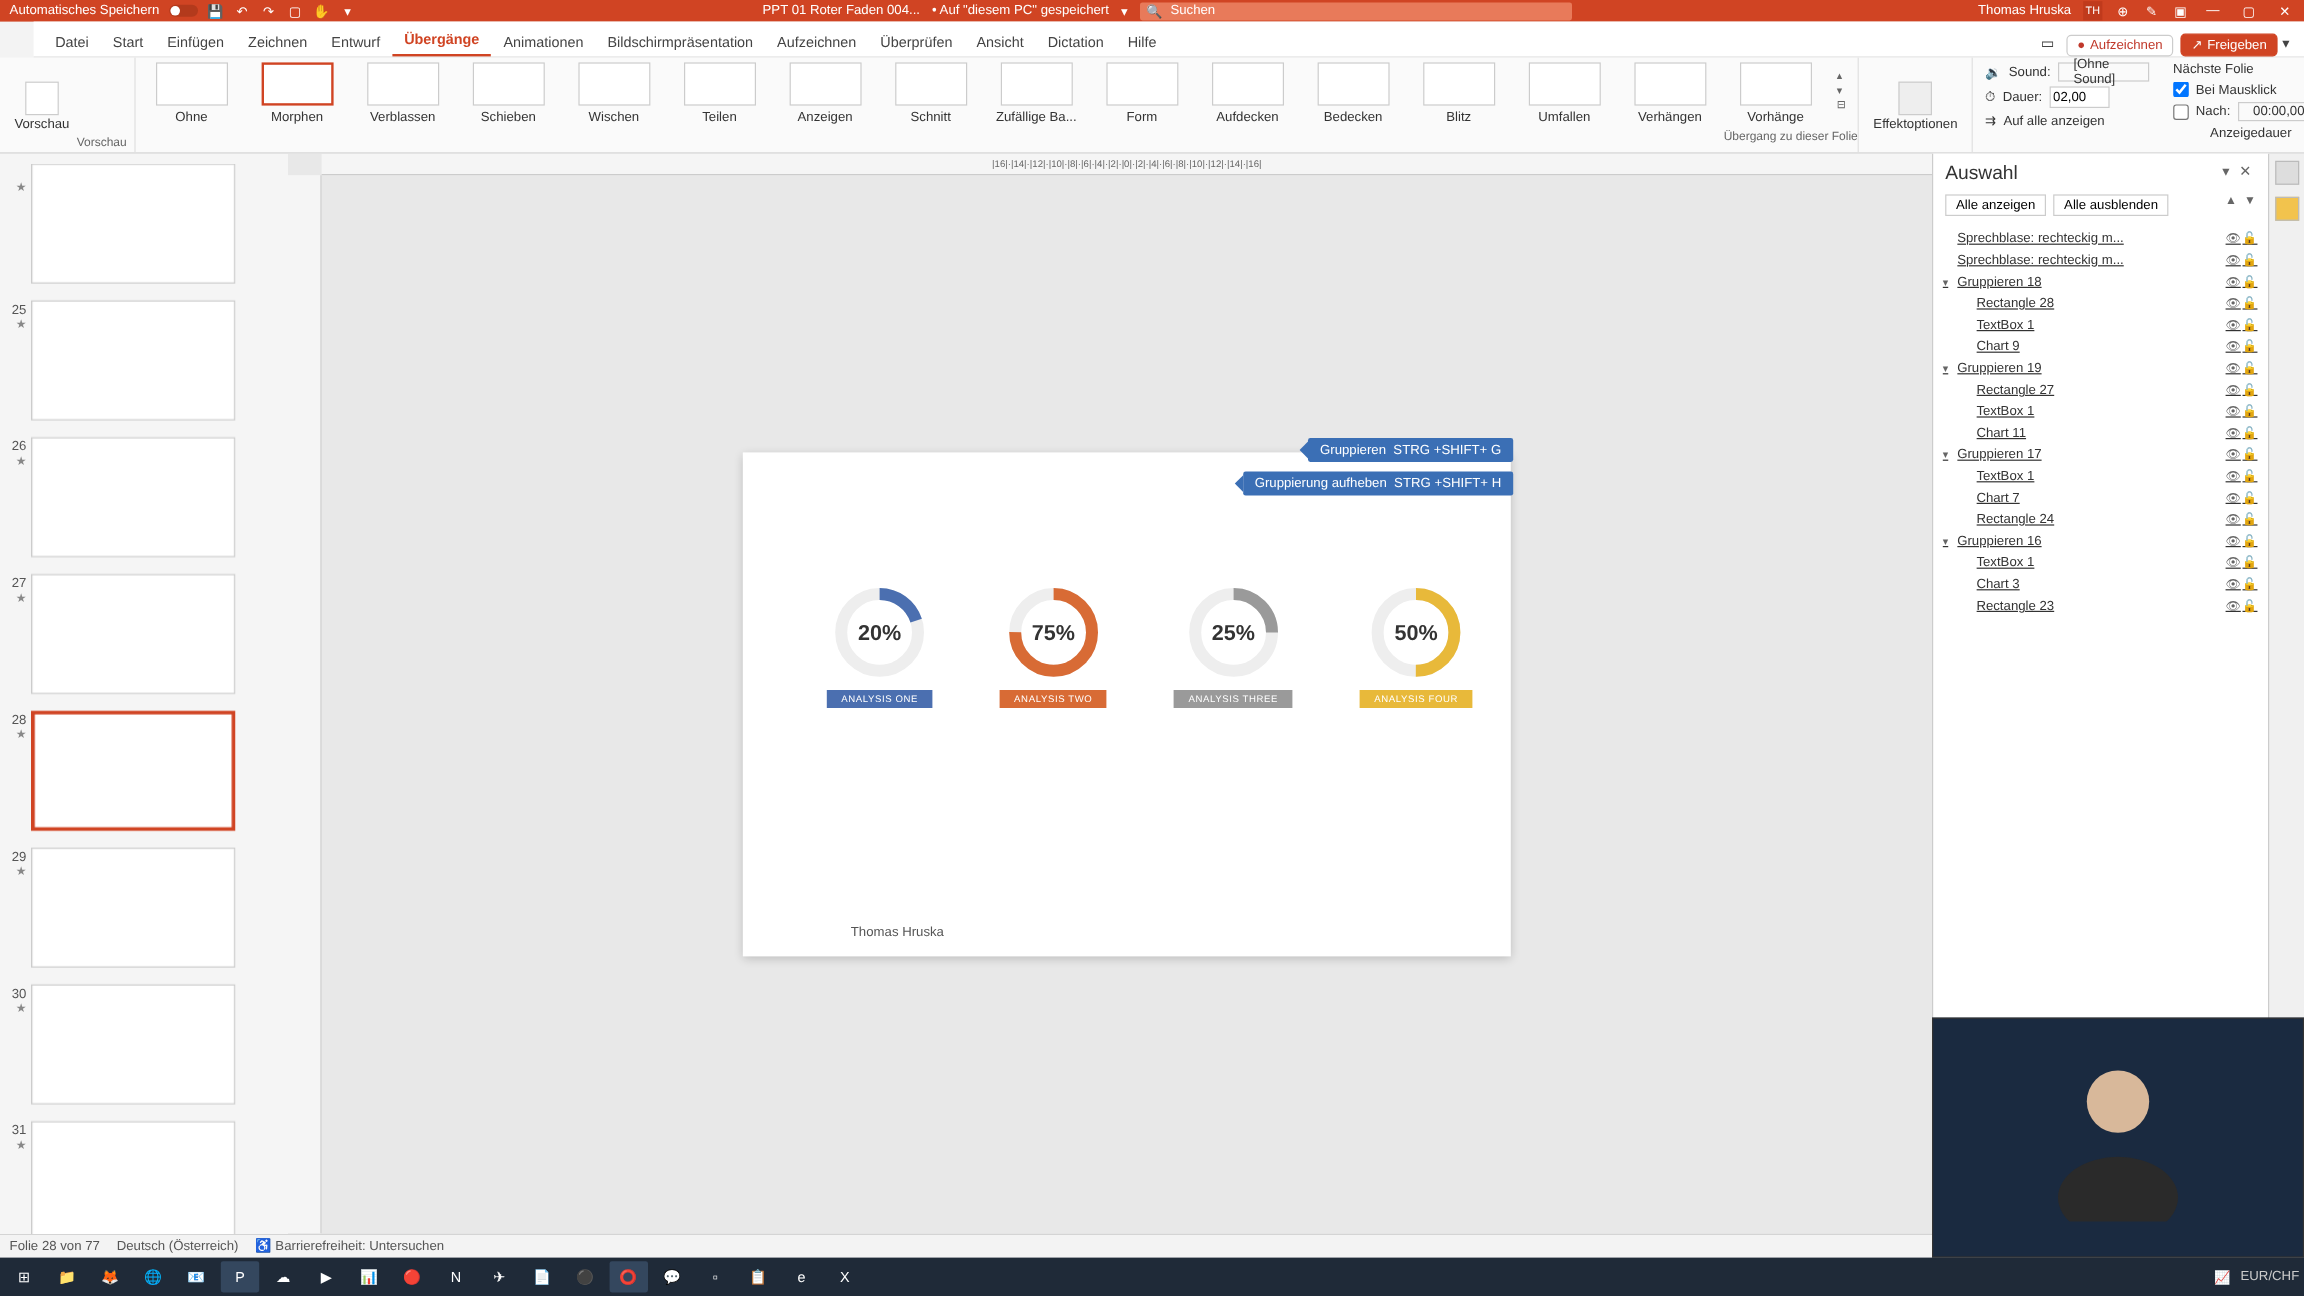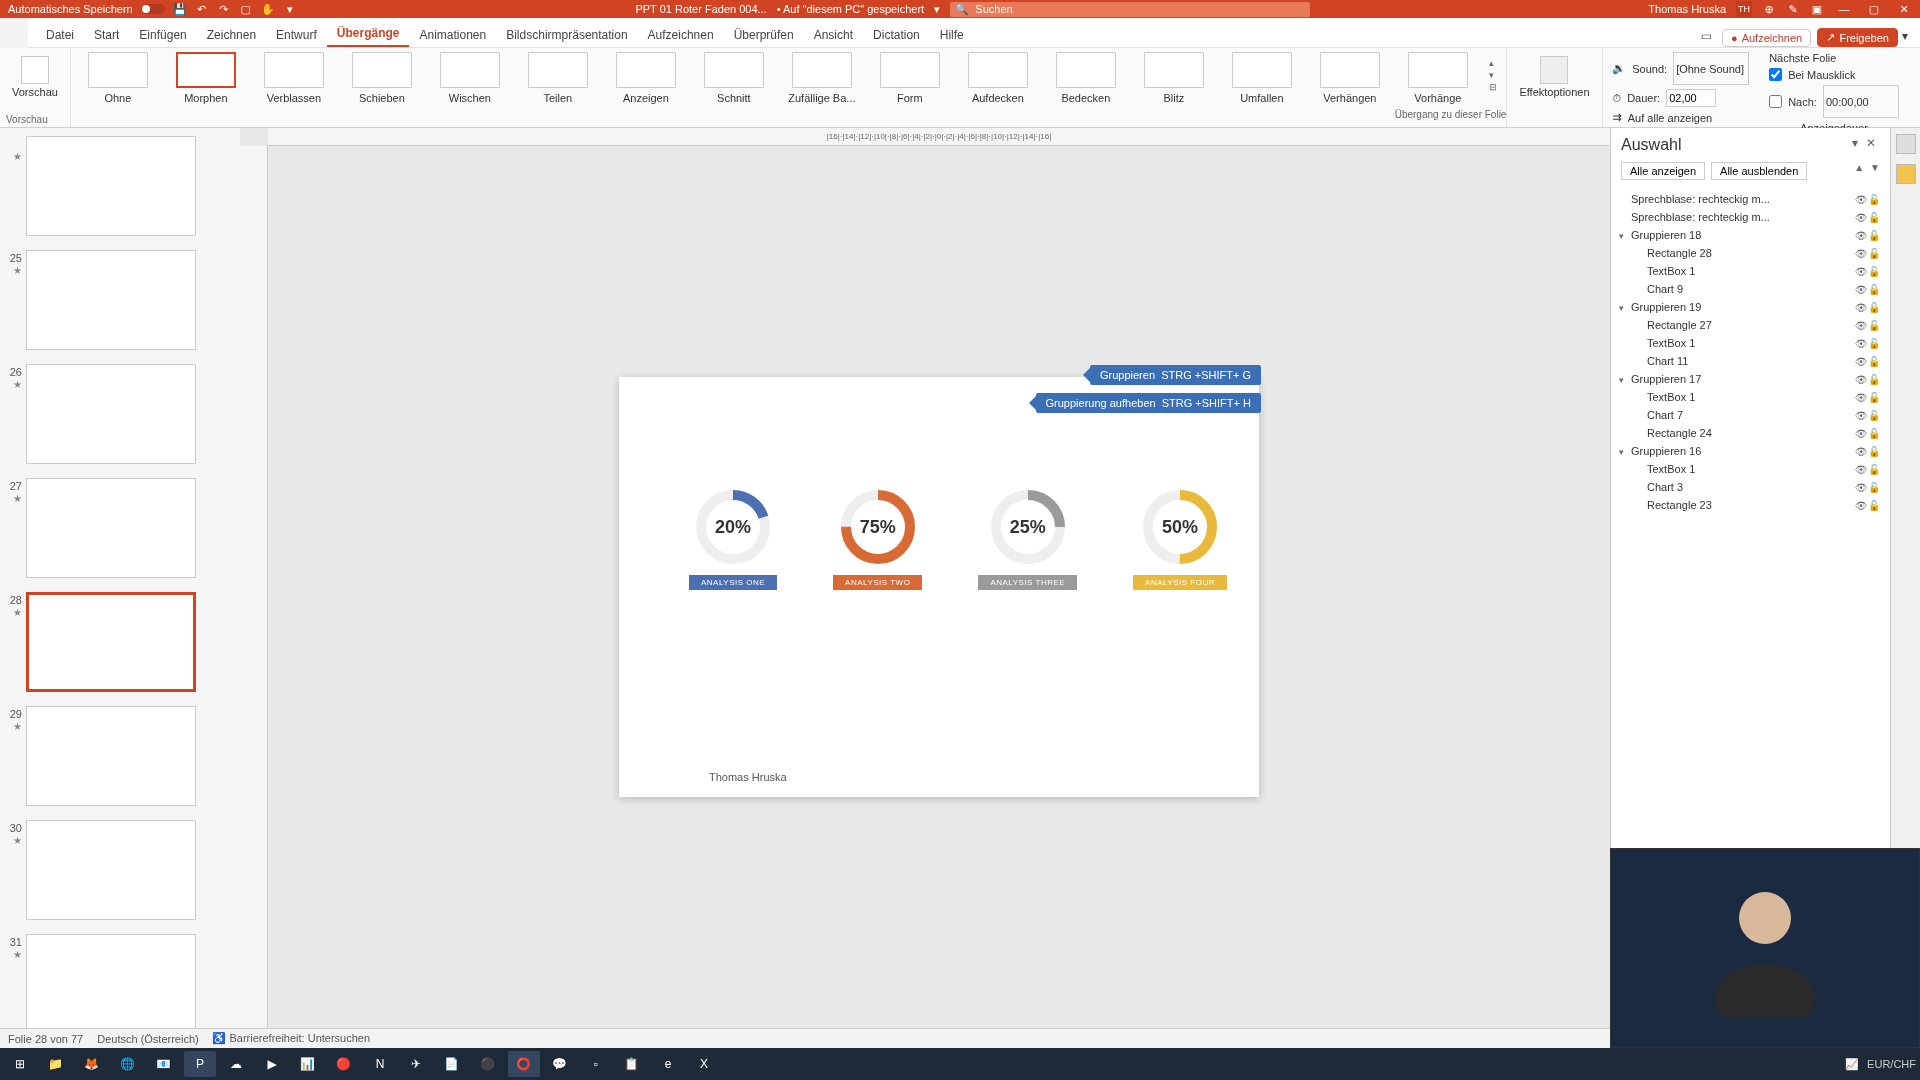--- a/index.html
+++ b/index.html
@@ -15,34 +15,34 @@
 .titlebar .avatar{width:16px;height:16px;background:#c03a1c;display:flex;align-items:center;justify-content:center;font-size:9px;}
 .winbtn{width:20px;height:16px;display:flex;align-items:center;justify-content:center;}
 .ribbon-tabs{height:30px;background:#fff;border-bottom:1px solid #e0e0e0;display:flex;align-items:flex-end;padding:0 8px;font-size:12px;color:#444;margin-left:28px;}
 .ribbon-tabs .tab{padding:6px 10px 5px 10px;cursor:pointer;}
 .ribbon-tabs .tab.active{color:#d04423;border-bottom:2px solid #d04423;font-weight:600;}
 .ribbon-tabs .spacer{flex:1;}
 .ribbon-tabs .pill{border:1px solid #ccc;border-radius:4px;padding:2px 8px;font-size:11px;display:flex;align-items:center;gap:4px;margin-left:6px;}
 .ribbon-tabs .pill.rec{color:#c0392b;}
 .ribbon-tabs .pill.share{background:#d04423;color:#fff;border-color:#d04423;}
 .ribbon{height:80px;background:#fafafa;border-bottom:1px solid #d0d0d0;display:flex;align-items:stretch;}
-.ribbon .group{border-right:1px solid #e0e0e0;display:flex;flex-direction:column;padding:4px 6px 2px 6px;}
+.ribbon .group{border-right:1px solid #e0e0e0;display:flex;flex-direction:row;align-items:center;padding:4px 6px 2px 6px;}
 .ribbon .group .lbl{font-size:10px;color:#666;margin-top:auto;}
 .ribbon .bigbtn{display:flex;flex-direction:column;align-items:center;justify-content:center;padding:4px 6px;font-size:11px;color:#333;}
 .ribbon .bigbtn .icn{width:28px;height:28px;background:#eee;border:1px solid #ccc;margin-bottom:2px;}
 .trans-gallery{display:flex;gap:10px;padding:4px 8px;align-items:flex-start;flex:0 0 auto;}
 .trans-item{display:flex;flex-direction:column;align-items:center;width:78px;font-size:11px;color:#333;}
 .trans-item .thumb{width:60px;height:36px;background:#fff;border:1px solid #ccc;margin-bottom:4px;position:relative;}
 .trans-item.sel .thumb{border:2px solid #d04423;}
 .gallery-wrap{display:flex;flex-direction:column;border-right:1px solid #e0e0e0;}
 .gallery-caption{font-size:10px;color:#666;text-align:right;padding:1px 0;}
 .ribbon .timing{padding:4px 10px;font-size:11px;color:#333;display:flex;flex-direction:column;gap:4px;}
 .ribbon .timing .row{display:flex;align-items:center;gap:6px;}
 .ribbon .timing input[type=text]{width:50px;height:18px;border:1px solid #ccc;font-size:11px;padding:0 2px;}
-.ribbon .spinbox{width:76px;height:33px;border:1px solid #ccc;display:flex;align-items:center;font-size:11px;padding:0 2px;}
+.ribbon .spinbox{width:76px;height:16px;border:1px solid #ccc;display:flex;align-items:center;font-size:11px;padding:0 12px;}
 .main{display:flex;height:calc(1080px - 18px - 30px - 80px - 20px - 32px);background:#e8e8e8;}
 .thumbs{width:240px;background:#f5f5f5;overflow-y:scroll;padding:4px 0;}
 .thumb-row{display:flex;align-items:flex-start;padding:4px 6px;}
 .thumb-row .num{width:20px;text-align:right;font-size:11px;color:#555;padding-right:4px;padding-top:2px;}
 .thumb-row .star{font-size:10px;color:#888;}
 .thumb-slide{width:170px;height:100px;background:#fff;border:1px solid #ccc;margin-bottom:6px;position:relative;}
 .thumb-slide.sel{border:3px solid #d04423;}
 .editor{flex:1;position:relative;background:#e8e8e8;overflow:hidden;}
 .ruler-h{position:absolute;top:0;left:28px;right:0;height:18px;background:#f5f5f5;border-bottom:1px solid #ccc;font-size:8px;color:#666;display:flex;align-items:center;justify-content:center;}
 .ruler-v{position:absolute;top:18px;left:0;width:28px;bottom:0;background:#f5f5f5;border-right:1px solid #ccc;}
@@ -57,21 +57,21 @@
 .donut .pct{position:absolute;top:0;left:0;width:100%;height:100%;display:flex;align-items:center;justify-content:center;font-size:18px;font-weight:600;color:#333;}
 .donut-label{font-size:8px;color:#fff;padding:3px 12px;letter-spacing:0.5px;text-transform:uppercase;}
 .author{position:absolute;bottom:14px;left:90px;font-size:11px;color:#555;}
 .panel{width:280px;background:#fff;border-left:1px solid #ccc;display:flex;flex-direction:column;}
 .panel-hdr{display:flex;padding:8px 10px;font-size:16px;color:#333;}
 .panel-hdr .sp{flex:1;}
 .panel-hdr .x{font-size:12px;color:#666;padding:0 4px;cursor:pointer;}
 .panel-btns{display:flex;gap:6px;padding:0 10px 6px 10px;}
 .panel-btns button{font-size:11px;padding:2px 8px;border:1px solid #ccc;background:#fff;cursor:pointer;}
 .tree{flex:1;overflow-y:auto;font-size:11px;color:#333;padding:4px 6px;}
-.tree .node{display:flex;align-items:flex-end;padding:3px 2px;}
+.tree .node{display:flex;align-items:center;padding:3px 2px;text-decoration:underline;}
 .tree .node .arrow{width:12px;font-size:9px;color:#666;}
 .tree .node .nm{flex:1;white-space:nowrap;overflow:hidden;text-overflow:ellipsis;}
 .tree .node .eye{width:14px;font-size:10px;color:#666;text-align:center;}
 .tree .node .lock{width:14px;font-size:10px;color:#999;text-align:center;}
 .tree .child{padding-left:18px;}
 .sidebar-r{width:30px;background:#f0f0f0;border-left:1px solid #ccc;display:flex;flex-direction:column;align-items:center;padding-top:6px;gap:10px;}
 .sidebar-r .sic{width:20px;height:20px;background:#ddd;border:1px solid #bbb;}
 .statusbar{height:20px;background:#f3f3f3;border-top:1px solid #ccc;display:flex;align-items:center;font-size:11px;color:#555;padding:0 8px;gap:14px;}
 .statusbar .sp{flex:1;}
 .taskbar{height:32px;background:#1f2a38;display:flex;align-items:center;padding:0 4px;gap:4px;}

